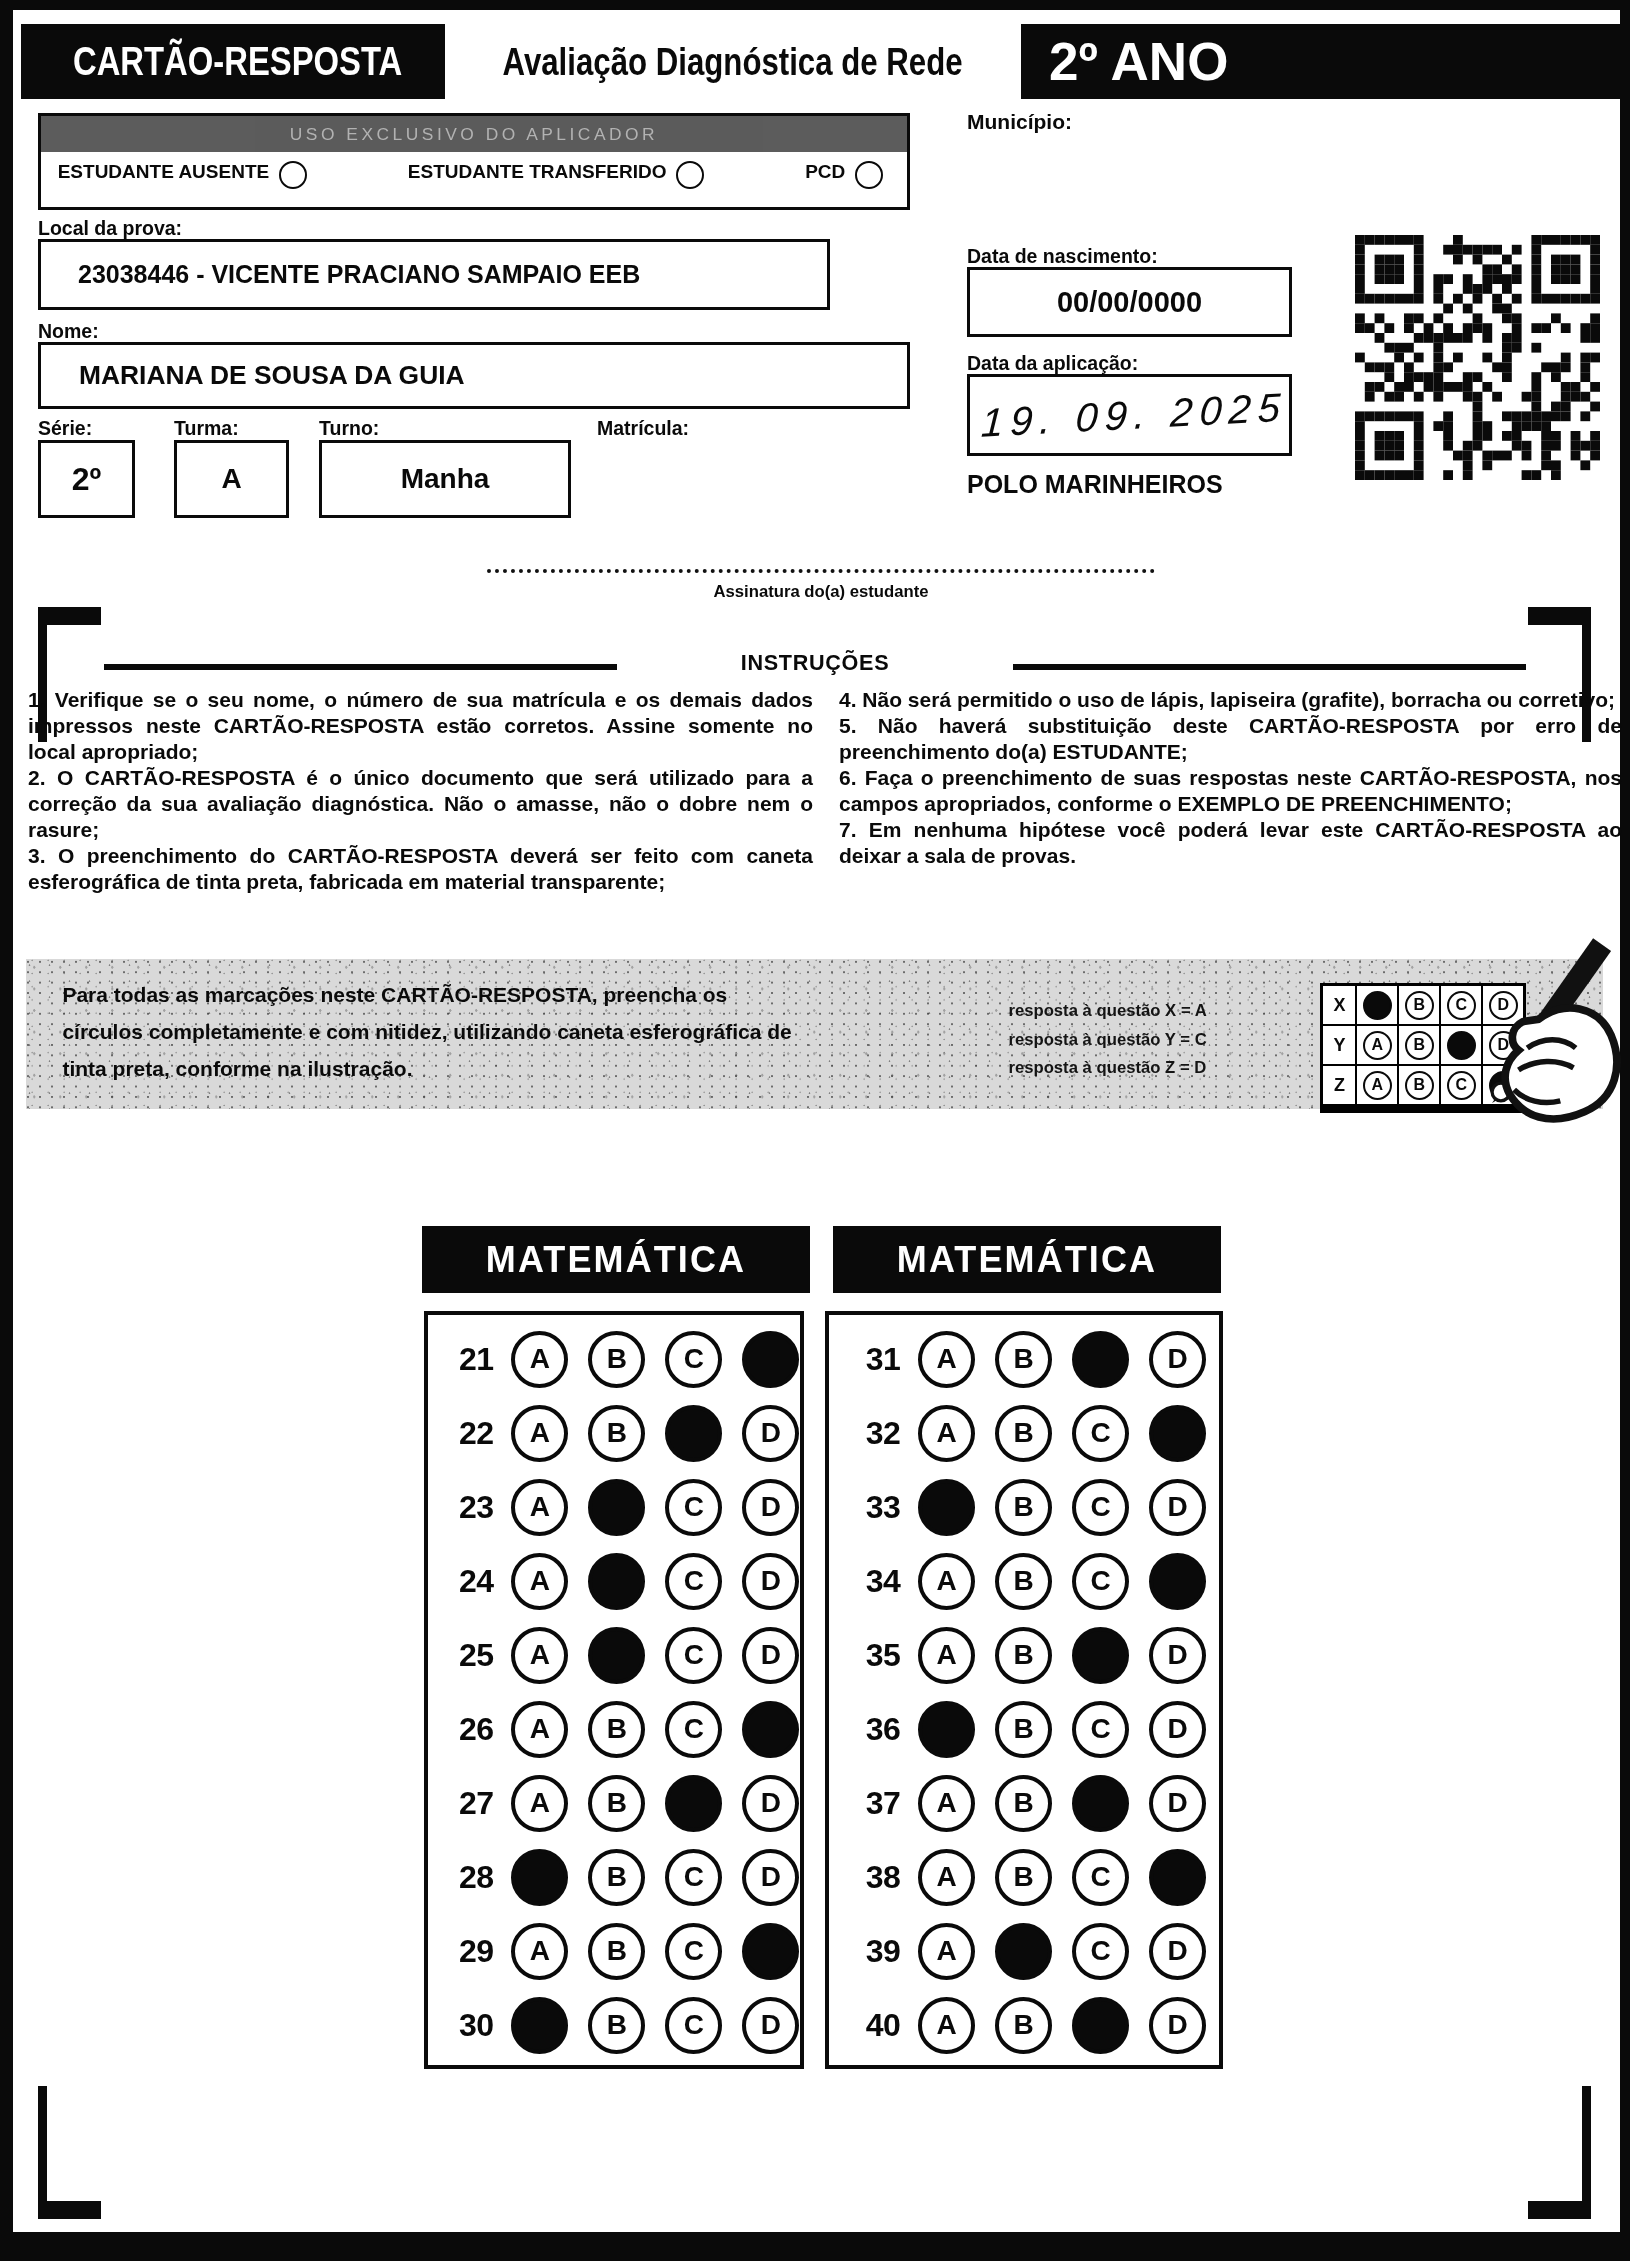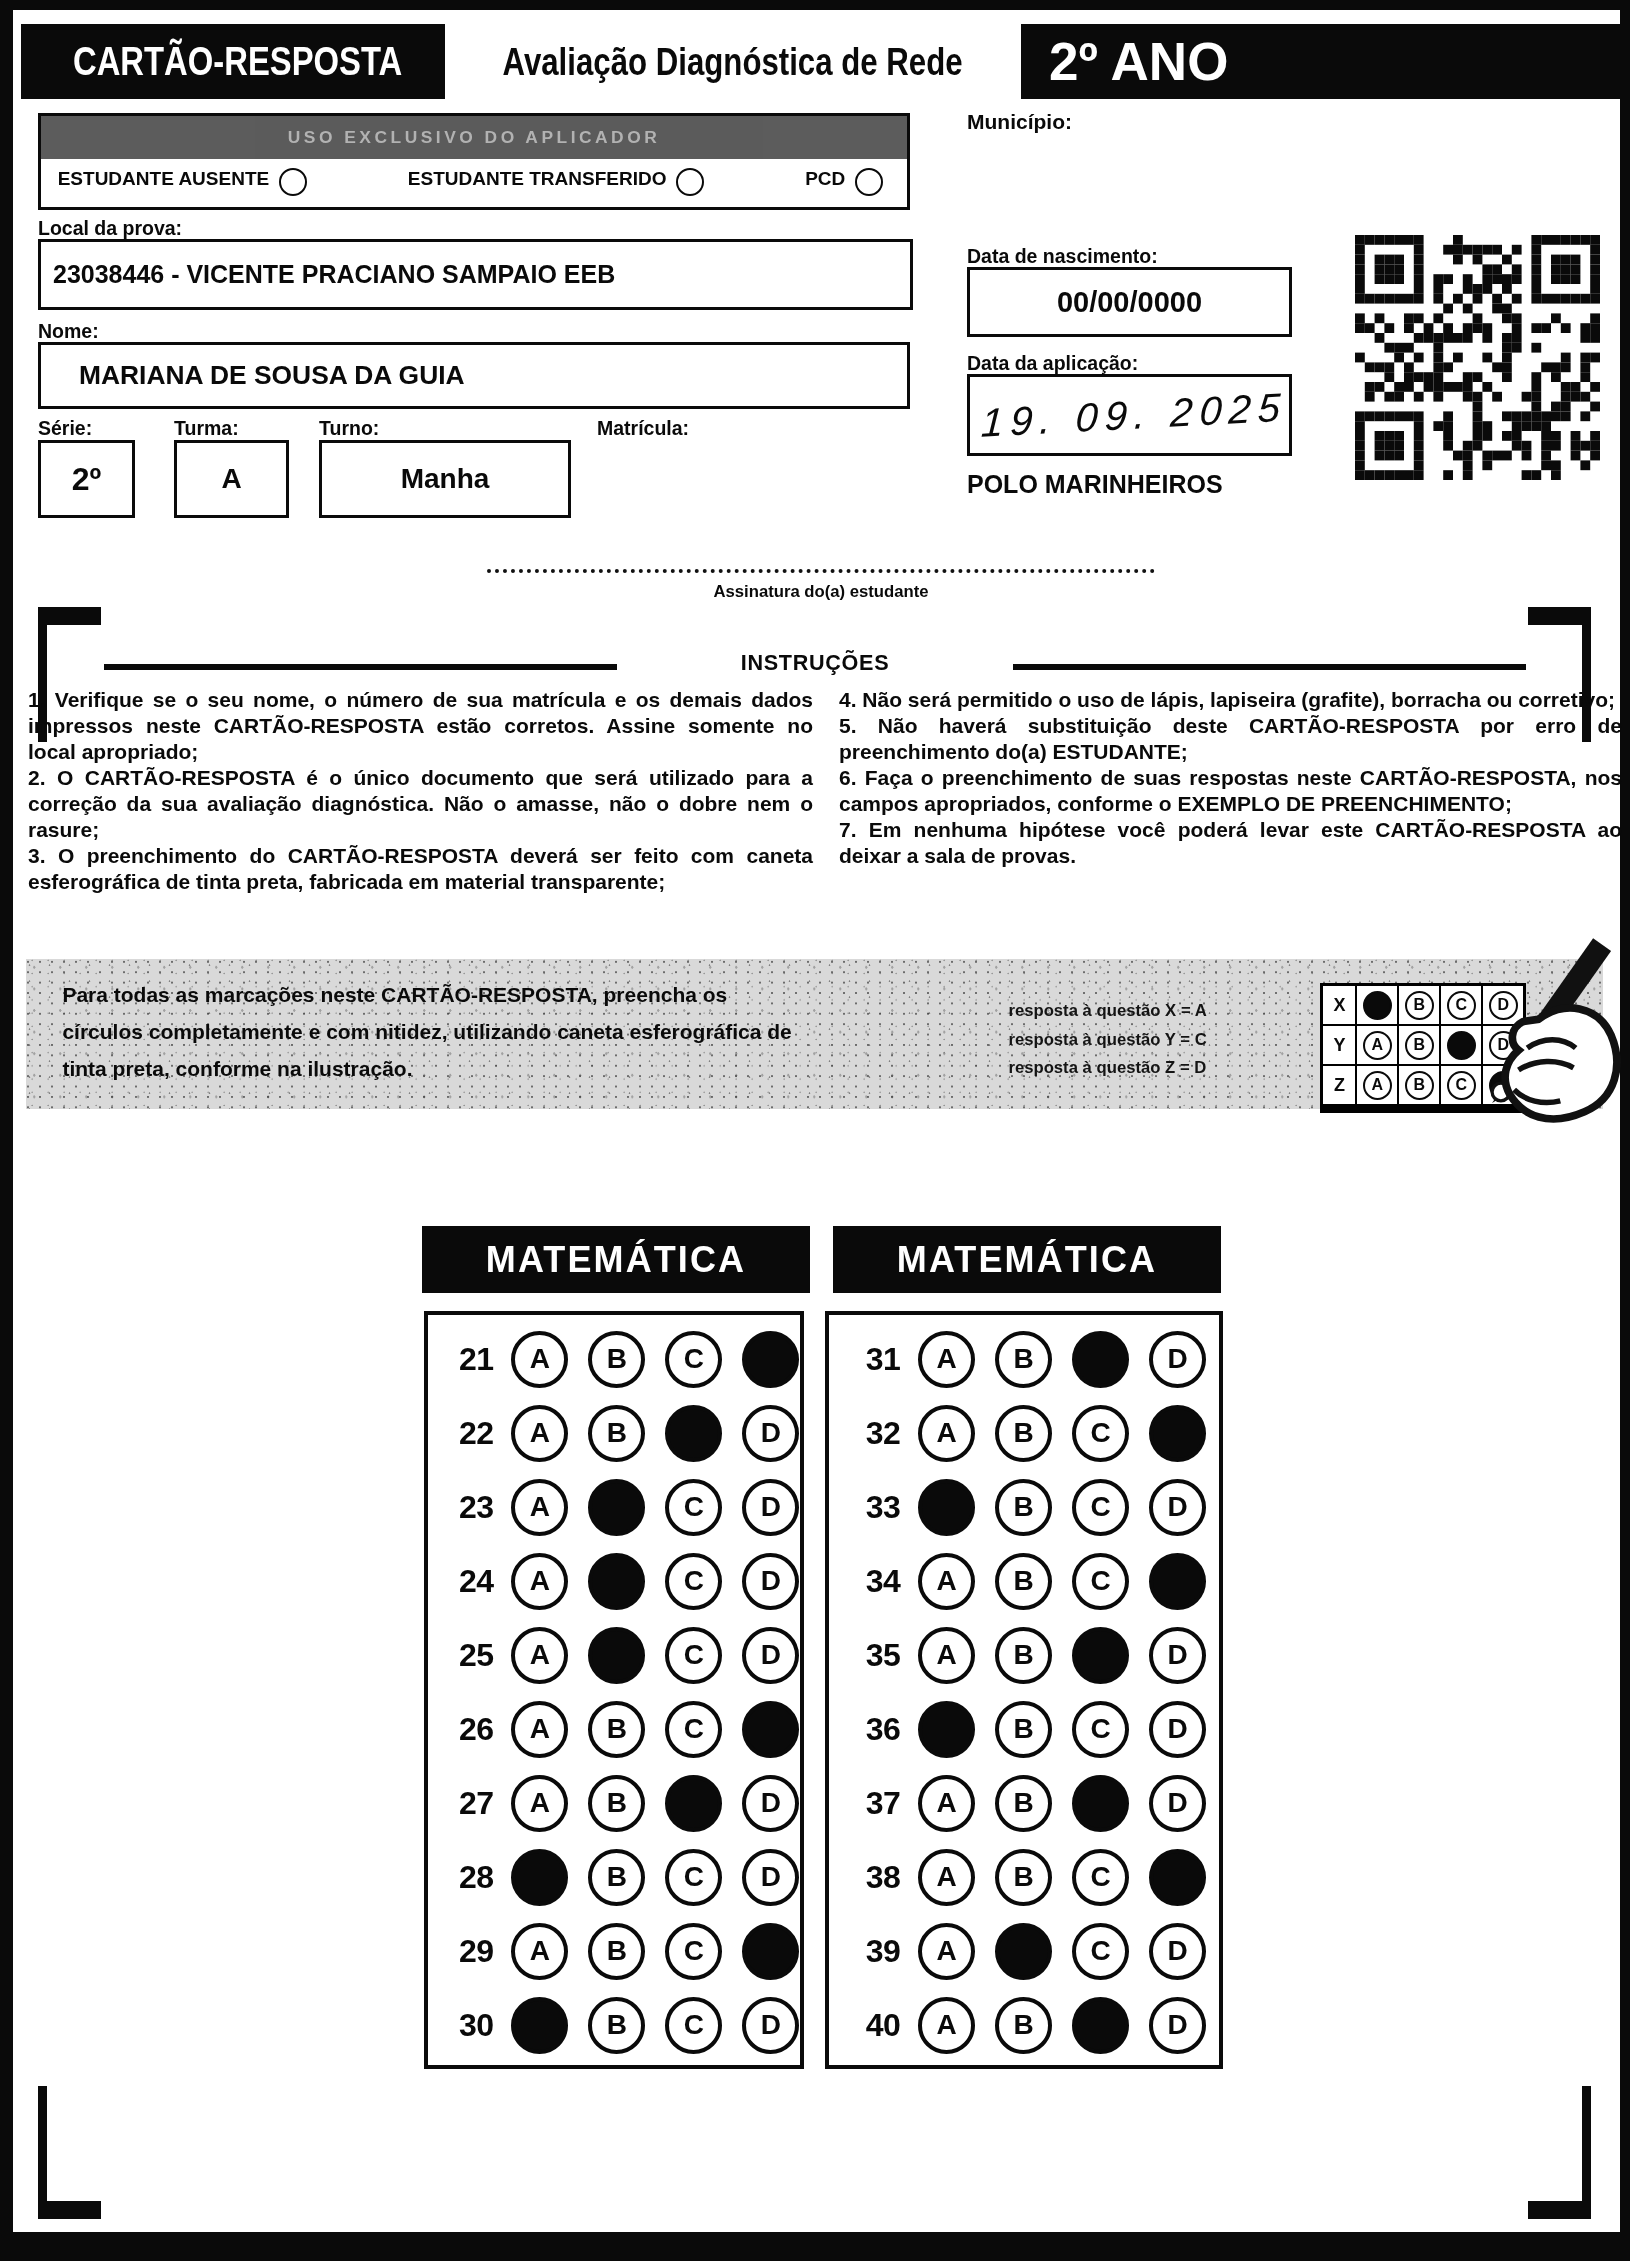--- a/index.html
+++ b/index.html
@@ -19,22 +19,22 @@
   .hdr-title span{display:inline-block;transform:scaleX(.82);transform-origin:left center;white-space:nowrap;}
   .hdr-subbox{left:424px;top:0;width:576px;height:75px;background:#fff;display:flex;
               align-items:center;justify-content:center;}
   .hdr-subbox span{font-size:39px;font-weight:bold;color:#0a0a0a;display:inline-block;
                    transform:scaleX(.8);white-space:nowrap;}
   .hdr-grade{left:1028px;top:0;height:75px;display:flex;align-items:center;color:#fff;
              font-size:53px;font-weight:bold;}
   
   .apl-box{left:38px;top:113px;width:872px;height:97px;border:3.5px solid #0a0a0a;
            box-sizing:border-box;background:#fff;}
-  .apl-head{height:43px;background:#050505;display:flex;align-items:center;justify-content:center;
-            color:#8a8a8a;opacity:.65;font-size:17.4px;font-weight:bold;letter-spacing:3.5px;}
+  .apl-head{height:36px;background:#050505;display:flex;align-items:center;justify-content:center;
+            color:#8a8a8a;opacity:.65;font-size:17.4px;font-weight:normal;letter-spacing:3.5px;}
   .apl-row{height:46px;display:flex;align-items:center;justify-content:space-between;
            padding:0 24px 0 16.7px;}
   .apl-opt{display:flex;align-items:flex-start;gap:9.7px;font-size:19px;font-weight:bold;}
   .circle{width:28px;height:28px;border:2.8px solid #0a0a0a;border-radius:50%;box-sizing:border-box;background:#fff;}
   
   .flabel{font-size:19.5px;font-weight:bold;white-space:nowrap;}
   .fbox{border:3.5px solid #0a0a0a;background:#fff;box-sizing:border-box;display:flex;align-items:center;}
   .fbox.center{justify-content:center;}
   .handwrite{font-size:40px;font-weight:400;font-style:italic;letter-spacing:7px;
              transform:rotate(-3deg) skewX(-6deg);display:inline-block;padding-left:11px;white-space:nowrap;}
@@ -116,21 +116,21 @@
           <span class="circle"></span>
         </div>
         <div class="apl-opt">
           <span>PCD</span>
           <span class="circle"></span>
         </div>
       </div>
   </div>
 
   <div class="abs flabel" style="left:38px;top:217px;">Local da prova:</div>
-  <div class="abs fbox" style="left:38px;top:239px;width:875px;height:71px;padding-left:12px;font-size:25px;font-weight:bold;">
+  <div class="abs fbox" style="left:38px;top:239px;width:792px;height:71px;padding-left:37px;font-size:25px;font-weight:bold;">
       <span>23038446 - VICENTE PRACIANO SAMPAIO EEB</span>
     </div>
 
   <div class="abs flabel" style="left:38px;top:320px;">Nome:</div>
   <div class="abs fbox" style="left:38px;top:342px;width:872px;height:67px;padding-left:38px;font-size:26.4px;font-weight:bold;">
       <span>MARIANA DE SOUSA DA GUIA</span>
     </div>
 
   <div class="abs flabel" style="left:38px;top:417px;">Série:</div>
   <div class="abs flabel" style="left:174px;top:417px;">Turma:</div>

